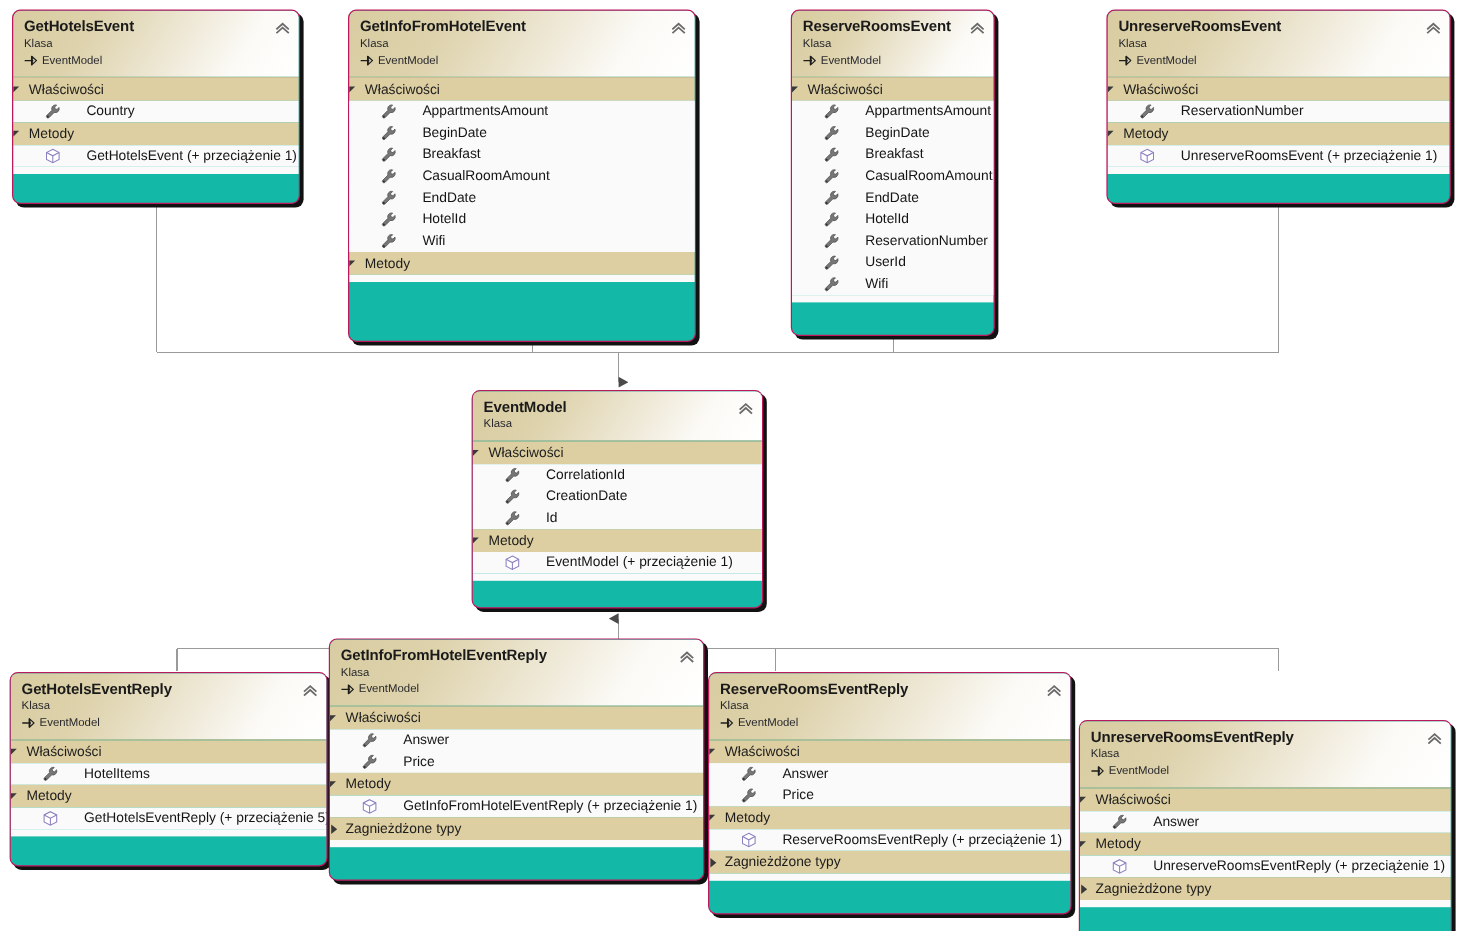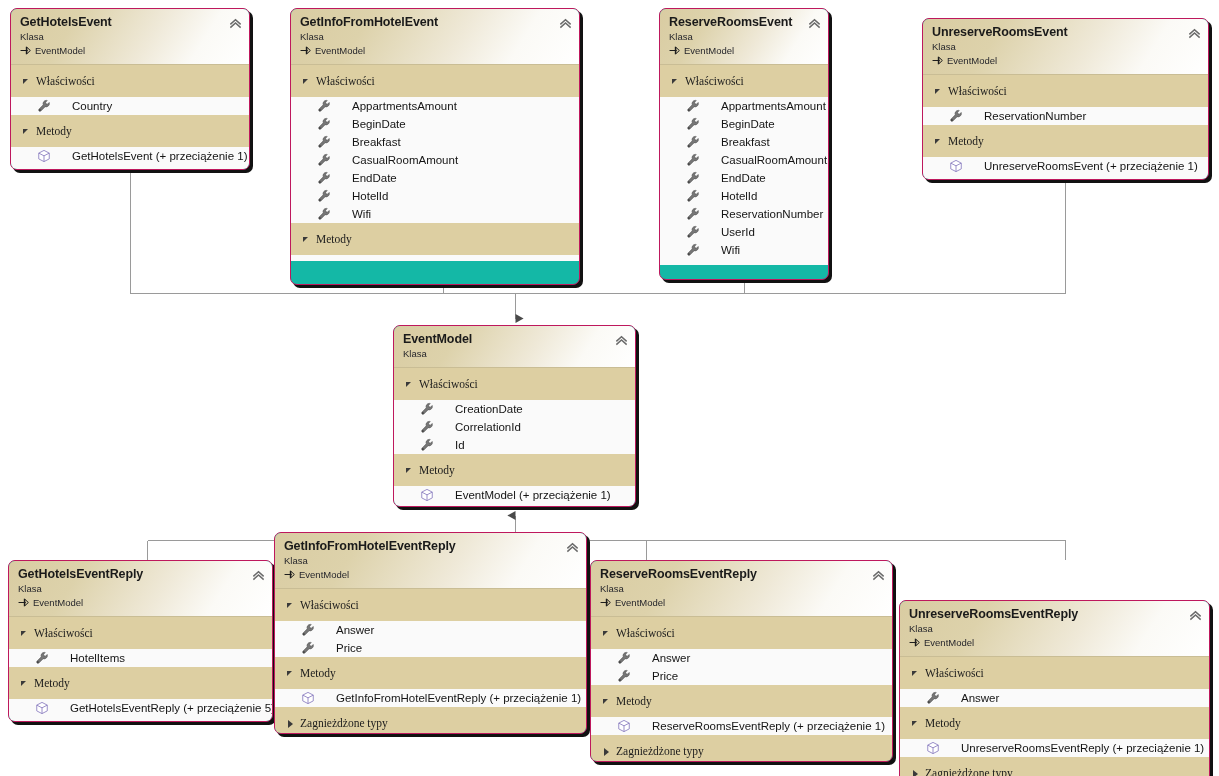--- a/index.html
+++ b/index.html
@@ -72,27 +72,26 @@
     top: 8px;
     width: 13px;
     height: 12px;
   }
   
   .sec {
     display: flex;
     align-items: center;
     gap: 6px;
     box-sizing: border-box;
-    height: 32px;
-    padding-left: 12px;
+    height: 19px;
+    padding-left: 0;
     background: #ddcfa2;
     font-size: 11.5px;
     color: #1c1c1c;
     white-space: nowrap;
-    font-family: Liberation Serif, serif;
   }
   .tri {
     width: 7px;
     height: 7px;
     flex: 0 0 7px;
     position: relative;
   }
   .tri.down::before {
     content: "";
     position: absolute;
@@ -363,21 +362,21 @@
           <div class="mem">
             <svg class="glyph" viewBox="0 0 16 16" width="14" height="14" xmlns="http://www.w3.org/2000/svg">
               <path d="M10.6 1.6a3.7 3.7 0 0 0-3.4 5.1L2.2 11.7a1.5 1.5 0 0 0 2.1 2.1l5-5a3.7 3.7 0 0 0 4.6-4.8l-1.9 1.9-1.8-.4-.4-1.8 1.9-1.9a3.8 3.8 0 0 0-1.1-.2z" fill="#777777" stroke="#4d4d4d" stroke-width="0.7"></path>
               <circle cx="3.3" cy="12.7" r="0.9" fill="#2b2b2b"></circle>
             </svg>
             <span>Wifi</span>
           </div>
         </div>
         <div class="pad-bottom"></div>
       </div>
-      <div class="cls" style="left: 922px; top: 18px; width: 287px; height: 162px;">
+      <div class="cls" style="left: 922px; top: 8px; width: 287px; height: 162px;">
         <div class="cls-head">
           <div class="cls-title">UnreserveRoomsEvent</div>
           <div class="cls-kind">Klasa</div>
           <div class="cls-base">
             <svg viewBox="0 0 12 10" width="11" height="9" xmlns="http://www.w3.org/2000/svg">
               <path d="M0.5 5h8" stroke="#1d1d1d" stroke-width="1.3" fill="none"></path>
               <path d="M7 0.8 7 9.2" stroke="#1d1d1d" stroke-width="1.3" fill="none"></path>
               <path d="M7.5 1.4 11.4 5 7.5 8.6z" fill="none" stroke="#1d1d1d" stroke-width="1.1"></path>
             </svg>
             <span>EventModel</span>
@@ -427,28 +426,28 @@
         <div class="sec">
           <span class="tri down"></span>
           <span>Właściwości</span>
         </div>
         <div class="memlist">
           <div class="mem">
             <svg class="glyph" viewBox="0 0 16 16" width="14" height="14" xmlns="http://www.w3.org/2000/svg">
               <path d="M10.6 1.6a3.7 3.7 0 0 0-3.4 5.1L2.2 11.7a1.5 1.5 0 0 0 2.1 2.1l5-5a3.7 3.7 0 0 0 4.6-4.8l-1.9 1.9-1.8-.4-.4-1.8 1.9-1.9a3.8 3.8 0 0 0-1.1-.2z" fill="#777777" stroke="#4d4d4d" stroke-width="0.7"></path>
               <circle cx="3.3" cy="12.7" r="0.9" fill="#2b2b2b"></circle>
             </svg>
+            <span>CorrelationId</span>
+          </div>
+          <div class="mem">
+            <svg class="glyph" viewBox="0 0 16 16" width="14" height="14" xmlns="http://www.w3.org/2000/svg">
+              <path d="M10.6 1.6a3.7 3.7 0 0 0-3.4 5.1L2.2 11.7a1.5 1.5 0 0 0 2.1 2.1l5-5a3.7 3.7 0 0 0 4.6-4.8l-1.9 1.9-1.8-.4-.4-1.8 1.9-1.9a3.8 3.8 0 0 0-1.1-.2z" fill="#777777" stroke="#4d4d4d" stroke-width="0.7"></path>
+              <circle cx="3.3" cy="12.7" r="0.9" fill="#2b2b2b"></circle>
+            </svg>
             <span>CreationDate</span>
-          </div>
-          <div class="mem">
-            <svg class="glyph" viewBox="0 0 16 16" width="14" height="14" xmlns="http://www.w3.org/2000/svg">
-              <path d="M10.6 1.6a3.7 3.7 0 0 0-3.4 5.1L2.2 11.7a1.5 1.5 0 0 0 2.1 2.1l5-5a3.7 3.7 0 0 0 4.6-4.8l-1.9 1.9-1.8-.4-.4-1.8 1.9-1.9a3.8 3.8 0 0 0-1.1-.2z" fill="#777777" stroke="#4d4d4d" stroke-width="0.7"></path>
-              <circle cx="3.3" cy="12.7" r="0.9" fill="#2b2b2b"></circle>
-            </svg>
-            <span>CorrelationId</span>
           </div>
           <div class="mem">
             <svg class="glyph" viewBox="0 0 16 16" width="14" height="14" xmlns="http://www.w3.org/2000/svg">
               <path d="M10.6 1.6a3.7 3.7 0 0 0-3.4 5.1L2.2 11.7a1.5 1.5 0 0 0 2.1 2.1l5-5a3.7 3.7 0 0 0 4.6-4.8l-1.9 1.9-1.8-.4-.4-1.8 1.9-1.9a3.8 3.8 0 0 0-1.1-.2z" fill="#777777" stroke="#4d4d4d" stroke-width="0.7"></path>
               <circle cx="3.3" cy="12.7" r="0.9" fill="#2b2b2b"></circle>
             </svg>
             <span>Id</span>
           </div>
         </div>
         <div class="sec">

